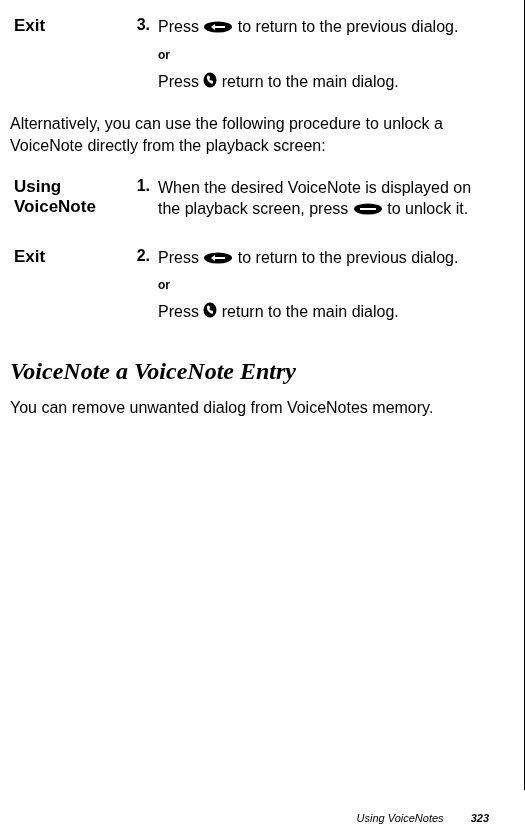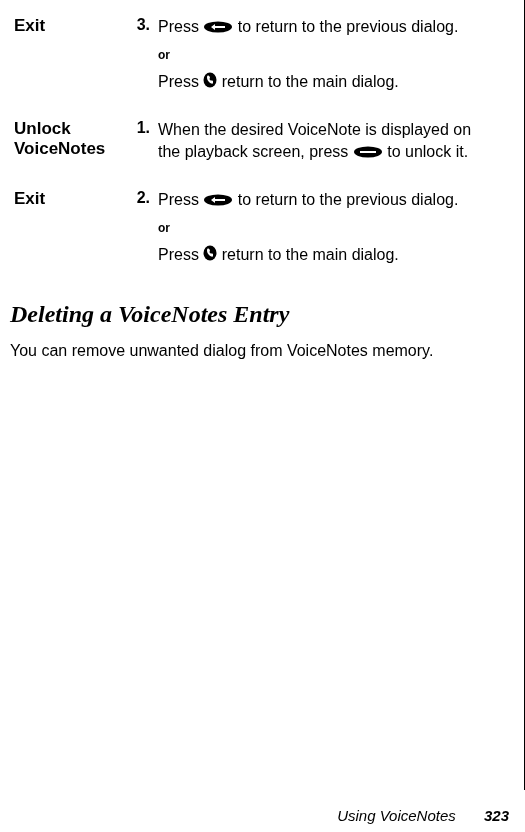--- a/index.html
+++ b/index.html
@@ -62,22 +62,22 @@
     font-size: 24px;
     margin: 28px 0 10px 0;
   }
   .icon {
     display: inline-block;
     vertical-align: middle;
   }
   .footer {
     position: absolute;
     bottom: 8px;
-    right: 16px;
-    font-size: 15px;
+    right: 36px;
+    font-size: 11px;
     font-style: italic;
   }
   .footer .pagenum {
     font-weight: bold;
     font-style: italic;
     margin-left: 24px;
   }
 </style>
 </head>
 <body>
@@ -97,25 +97,26 @@
         <span class="or">or</span>
         <span>Press </span><span class="icon"><svg width="14" height="16" viewBox="0 0 14 16">
                 <ellipse cx="7" cy="8" rx="6.5" ry="7.5" fill="#000"></ellipse>
                 <path d="M 4 5 C 4 4 5 3 6 4 L 7 5 C 7 6 6 7 7 8 C 8 9 9 8 10 9 L 10 11 C 10 12 8 12 6 10 C 4 8 4 6 4 5 Z" fill="#fff"></path>
               </svg></span><span> return to the main dialog.</span>
       </td>
     </tr>
   </tbody>
     </table>
 
+  <p class="body-para">Alternatively, you can use the following procedure to unlock a VoiceNote directly from the playback screen:</p>
 
   <table class="step-table">
     <tbody>
         <tr>
-      <td class="step-label">Unlock VoiceNotes</td>
+      <td class="step-label">Using VoiceNote</td>
       <td class="step-num">1.</td>
       <td class="step-text">
         <span>When the desired VoiceNote is displayed on the playback screen, press </span><span class="icon"><svg width="30" height="12" viewBox="0 0 30 12">
                 <ellipse cx="15" cy="6" rx="14" ry="5.5" fill="#000"></ellipse>
                 <rect x="7" y="5" width="16" height="2" fill="#fff"></rect>
               </svg></span><span> to unlock it.</span>
       </td>
     </tr>
   </tbody>
     </table>
@@ -133,21 +134,21 @@
         <span class="or">or</span>
         <span>Press </span><span class="icon"><svg width="14" height="16" viewBox="0 0 14 16">
                 <ellipse cx="7" cy="8" rx="6.5" ry="7.5" fill="#000"></ellipse>
                 <path d="M 4 5 C 4 4 5 3 6 4 L 7 5 C 7 6 6 7 7 8 C 8 9 9 8 10 9 L 10 11 C 10 12 8 12 6 10 C 4 8 4 6 4 5 Z" fill="#fff"></path>
               </svg></span><span> return to the main dialog.</span>
       </td>
     </tr>
   </tbody>
     </table>
 
-  <h2 class="heading">Deleting a VoiceNotes Entry</h2>
+  <h2 class="heading">VoiceNote a VoiceNote Entry</h2>
 
   <p class="body-para">You can remove unwanted dialog from VoiceNotes memory.</p>
 
 </div>
 
 <div class="footer">
   <span>Using VoiceNotes</span>
   <span class="pagenum">323</span>
 </div>
 

